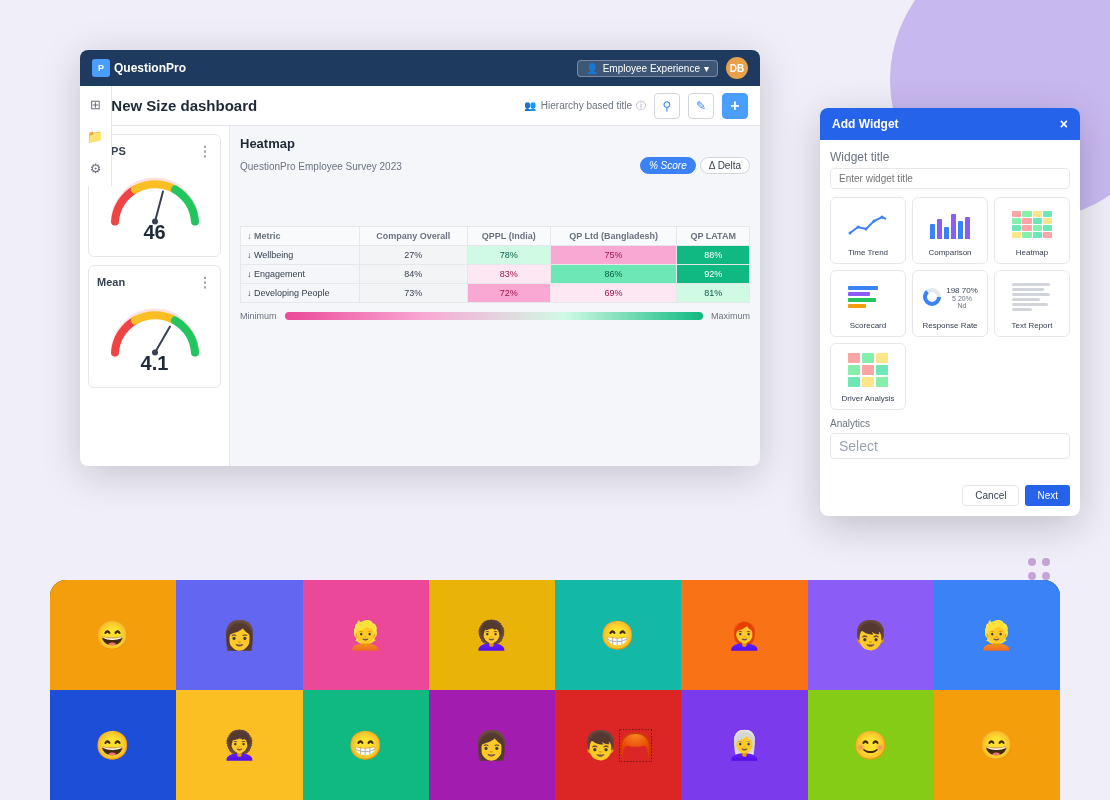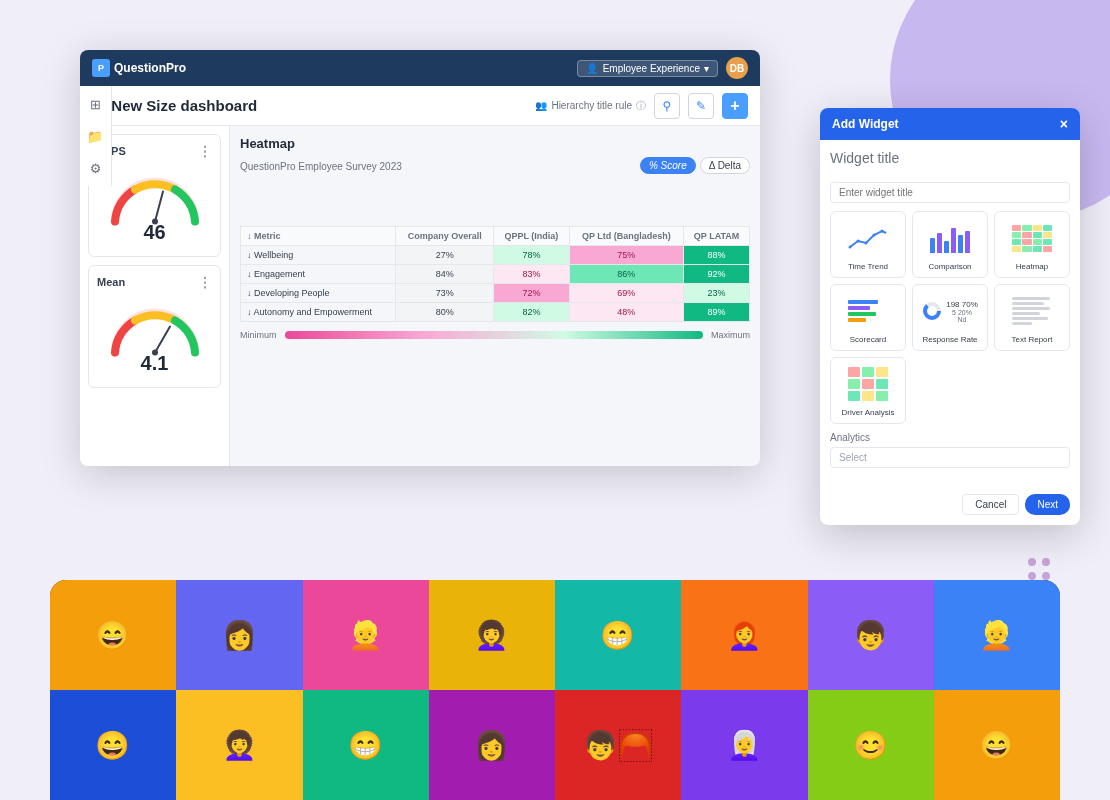--- a/index.html
+++ b/index.html
@@ -394,23 +394,23 @@
       align-items: center;
     }
     .dialog-close {
       cursor: pointer;
       font-size: 14px;
     }
     .dialog-body {
       padding: 10px;
     }
     .dialog-field-label {
-      font-size: 14px;
+      font-size: 12px;
       color: #6b7280;
-      margin-bottom: 16px;
+      margin-bottom: 4px;
     }
     .dialog-field-input {
       width: 100%;
       border: 1px solid #e5e7eb;
       border-radius: 4px;
       padding: 4px 8px;
       font-size: 10px;
       color: #9ca3af;
       margin-bottom: 8px;
     }
@@ -455,21 +455,21 @@
     .analytics-label {
       font-size: 10px;
       color: #6b7280;
       margin-bottom: 4px;
     }
     .analytics-select {
       width: 100%;
       border: 1px solid #e5e7eb;
       border-radius: 4px;
       padding: 4px 8px;
-      font-size: 10px;
+      font-size: 14px;
       color: #9ca3af;
       margin-bottom: 10px;
       appearance: none;
       background: white;
     }
     .dialog-footer {
       display: flex;
       justify-content: flex-end;
       gap: 6px;
       padding: 6px 10px 10px;
@@ -478,21 +478,21 @@
       padding: 4px 12px;
       border: 1px solid #e5e7eb;
       border-radius: 4px;
       background: white;
       font-size: 10px;
       cursor: pointer;
       color: #374151;
     }
     .btn-next {
       padding: 4px 12px;
-      border-radius: 10px;
+      border-radius: 3px;
       background: #2563eb;
       color: white;
       border: none;
       font-size: 10px;
       cursor: pointer;
     }
 
     
     .dot-grid {
       position: absolute;
@@ -669,21 +669,21 @@
       </div>
     </div>
   </div>
 
   <div class="second-bar">
     <span style="cursor:pointer;color:#6b7280;font-size:16px;margin-right:6px;">‹</span>
     <span class="page-title">New Size dashboard</span>
     <div class="toolbar-right">
       <div class="breadcrumb">
         <span>👥</span>
-        <span>Hierarchy title rule</span>
+        <span>Hierarchy based title</span>
         <span style="color:#9ca3af;">ⓘ</span>
       </div>
       <div class="toolbar-btn" style="color:#3b82f6;">⚲</div>
       <div class="toolbar-btn" style="color:#3b82f6;">✎</div>
       <div class="toolbar-btn toolbar-btn-add">+</div>
     </div>
   </div>
 
   <div class="main-content">
 
@@ -769,28 +769,21 @@
             <td class="cell-neutral">84%</td>
             <td class="cell-pink">83%</td>
             <td class="cell-green-med">86%</td>
             <td class="cell-green-dark">92%</td>
           </tr>
           <tr>
             <td class="metric-name">↓ Developing People</td>
             <td class="cell-neutral">73%</td>
             <td class="cell-pink-med">72%</td>
             <td class="cell-pink">69%</td>
-            <td class="cell-green-light">23%</td>
-          </tr>
-          <tr>
-            <td class="metric-name">↓ Autonomy and Empowerment</td>
-            <td class="cell-neutral">80%</td>
-            <td class="cell-green-light">82%</td>
-            <td class="cell-pink">48%</td>
-            <td class="cell-green-dark">89%</td>
+            <td class="cell-green-light">81%</td>
           </tr>
         </tbody>
       </table>
 
       <div class="legend-bar">
         <span class="legend-label">Minimum</span>
         <div class="legend-gradient"></div>
         <span class="legend-label">Maximum</span>
       </div>
     </div>

